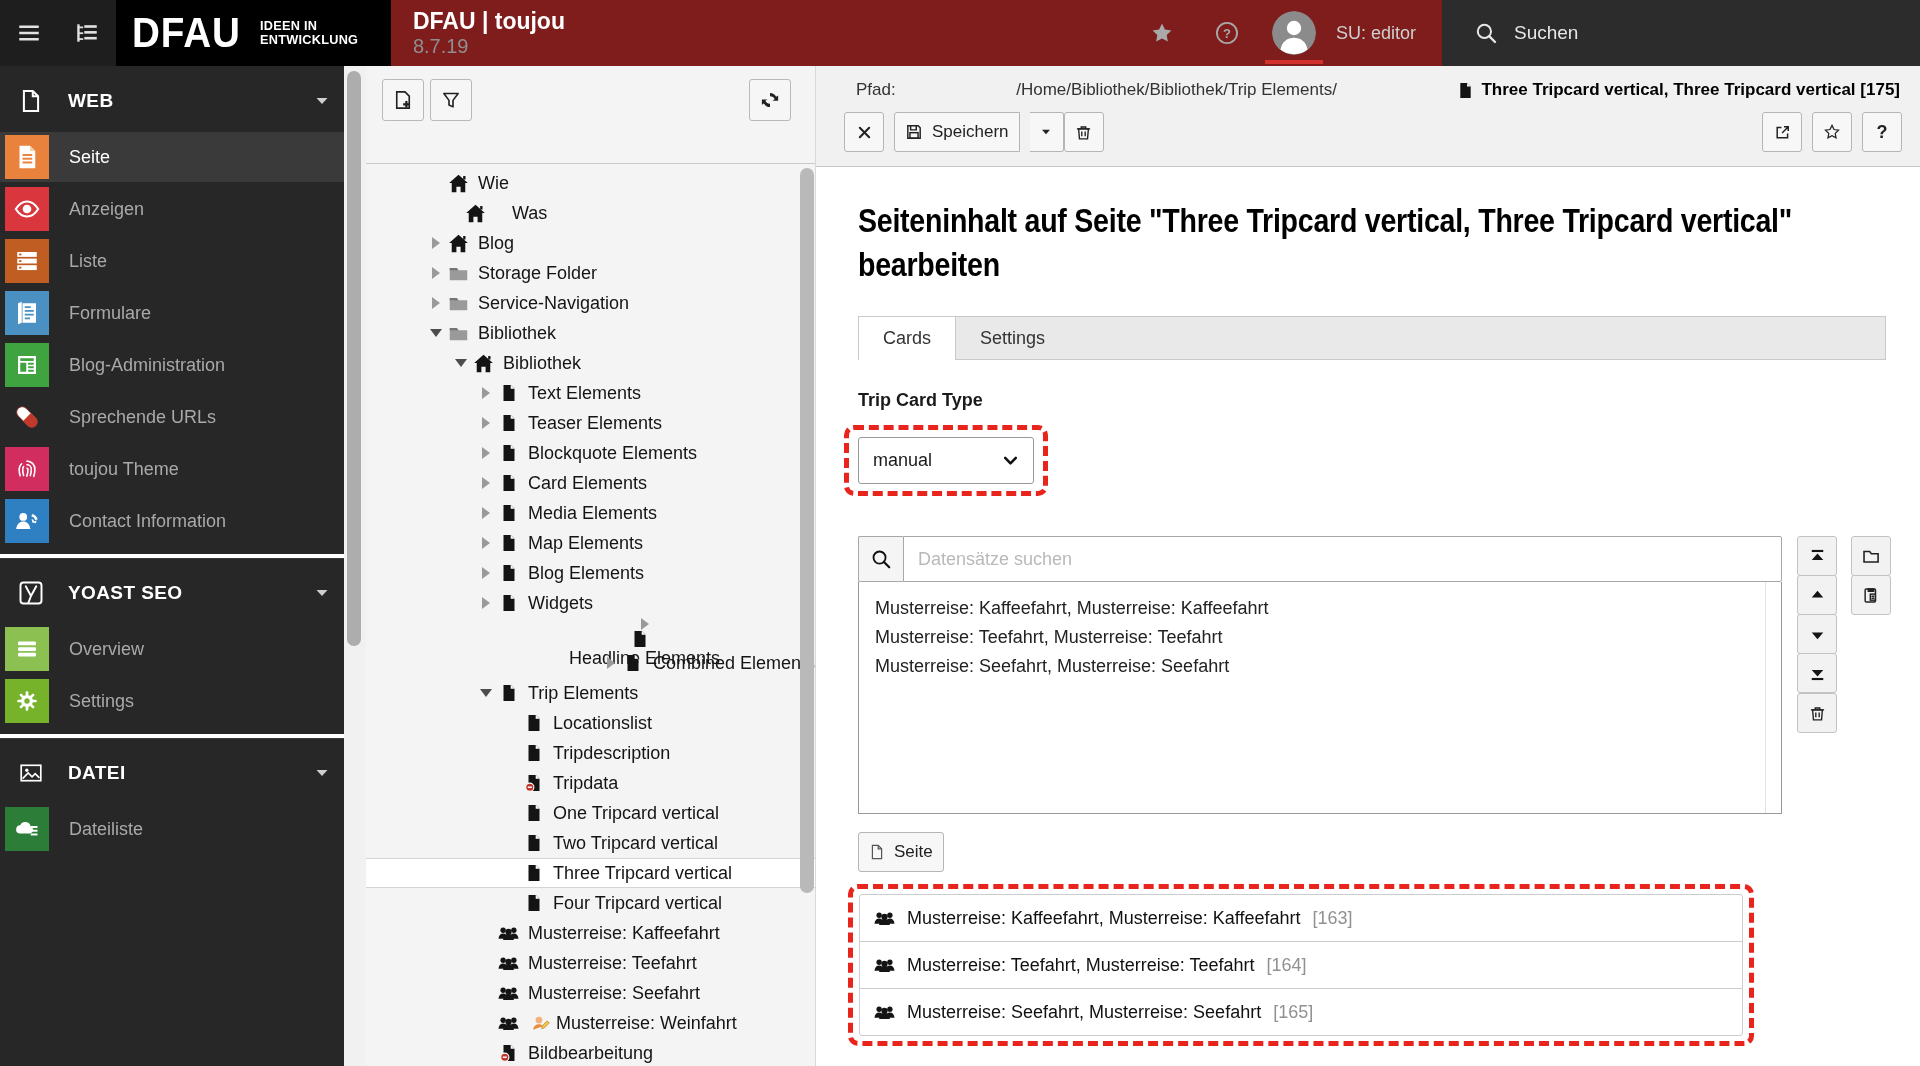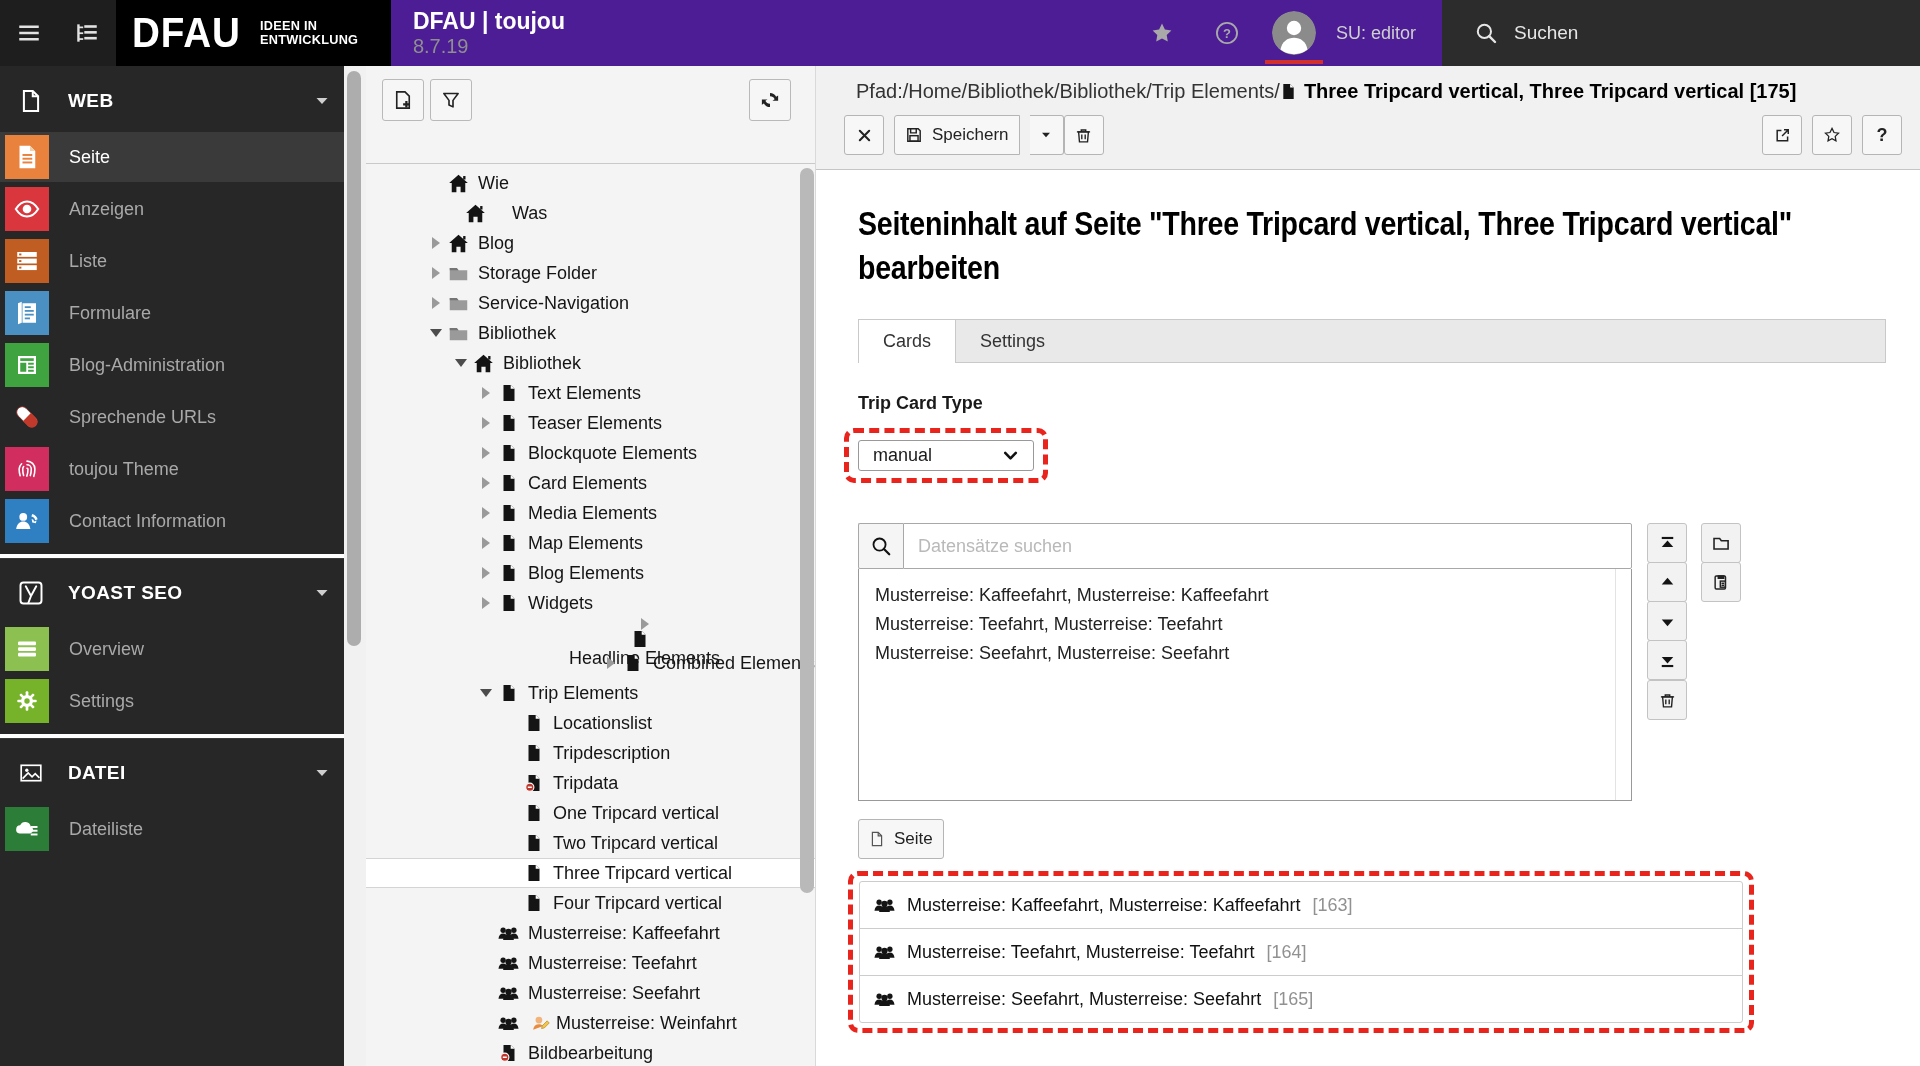--- a/index.html
+++ b/index.html
@@ -2,21 +2,21 @@
 <html style="--annot: #e8241c;"><head>
 <meta charset="utf-8">
 <style>
   html,body{margin:0;padding:0;}
   body{width:1920px;height:1066px;overflow:hidden;background:#fff;
        font-family:"Liberation Sans","DejaVu Sans",sans-serif;color:#1a1a1a;}
   .ico{display:inline-flex;align-items:center;justify-content:center;line-height:0;}
   .ico svg{display:block;}
 
   
-  .topbar{height:66px;background:#4c1d95;display:flex;align-items:stretch;}
+  .topbar{height:66px;background:#7f1d1d;display:flex;align-items:stretch;}
   .tb-btn{width:58px;display:flex;align-items:center;justify-content:center;color:#e2e2e2;background:#1e1e1e;cursor:pointer;}
   .logoblock{background:#000;display:flex;align-items:center;padding:0 26px 0 16px;gap:10px;}
   .brand{color:#fff;font-size:42px;font-weight:800;letter-spacing:1px;transform:scaleX(.92);transform-origin:0 50%;}
   .brandtag{color:#fff;font-size:13.5px;font-weight:700;line-height:1.05;letter-spacing:.3px;transform:scaleX(.94);transform-origin:0 50%;}
   .appinfo{display:flex;flex-direction:column;justify-content:center;padding-left:22px;}
   .appname{color:#fff;font-size:23px;font-weight:700;}
   .appver{color:#8f8f8f;font-size:20px;}
   .tb-spacer{flex:1;}
   .tb-item{display:flex;align-items:center;justify-content:center;padding:0 20px;color:#a9a9a9;cursor:pointer;position:relative;}
   .avatarwrap{position:relative;padding:0 12px;display:flex;align-items:center;}
@@ -57,21 +57,21 @@
   .arrslot{width:24px;flex:none;display:flex;align-items:center;justify-content:center;}
   .arr-c{width:0;height:0;border-left:8px solid #9a9a9a;border-top:6px solid transparent;border-bottom:6px solid transparent;}
   .arr-o{width:0;height:0;border-top:8px solid #4c4c4c;border-left:6px solid transparent;border-right:6px solid transparent;}
   .tree-ico{width:21px;margin-right:9px;flex:none;}
   .tree-ico2{width:20px;margin:0 6px 0 2px;flex:none;}
   .tree-sb{position:absolute;right:1px;top:102px;width:14px;height:725px;border-radius:7px;background:#b9b9b9;}
 
   
   .main{flex:1;display:flex;flex-direction:column;min-width:0;}
   .docheader{background:#f1f1f1;border-bottom:1px solid #c5c5c5;flex:none;}
-  .dh-row1{display:flex;align-items:center;padding:14px 20px 4px 40px;font-size:20px;color:#333;}
+  .dh-row1{display:flex;align-items:center;gap:6px;padding:14px 20px 4px 40px;font-size:17px;color:#333;justify-content:space-between;}
   .dh-title{display:flex;align-items:center;gap:7px;font-weight:700;color:#000;}
   .dh-row2{display:flex;align-items:center;padding:8px 18px 14px 28px;justify-content:center;}
   .btn{display:inline-flex;align-items:center;justify-content:center;gap:9px;height:40px;min-width:40px;box-sizing:border-box;
        background:#f7f7f7;border:1px solid #b5b5b5;border-radius:3px;color:#222;font-size:17px;cursor:pointer;padding:0 10px;}
   .btn+.btn{margin-left:10px;}
   .btn-group{display:inline-flex;margin-left:10px;}
   .btn-group .btn{border-radius:3px 0 0 3px;}
   .btn-group .btn.caret{border-left:none;border-radius:0 3px 3px 0;min-width:34px;padding:0;}
   .dh-spacer{flex:1;}
 
@@ -80,26 +80,26 @@
               transform:scaleX(.84);transform-origin:0 0;letter-spacing:-.3px;color:#000;}
 
   .tabbar{width:1028px;background:#e9e9e9;border:1px solid #c9c9c9;height:44px;display:flex;align-items:stretch;box-sizing:border-box;}
   .tab{display:flex;align-items:center;padding:0 24px;font-size:18px;color:#333;cursor:pointer;}
   .tab.active{background:#fff;border-right:1px solid #c9c9c9;margin:-1px 0 -1px -1px;border-left:1px solid #c9c9c9;border-top:1px solid #c9c9c9;position:relative;}
 
   .panel{padding-top:30px;}
   .field-label{font-size:18px;font-weight:700;margin-bottom:14px;}
   .annot-box{border:5px dashed var(--annot,#e8241c);border-radius:10px;}
   .select-annot{display:inline-block;padding:7px 9px;margin-left:-14px;}
-  .selectbox{width:176px;height:31px;background:#fff;border:1px solid #999;border-radius:3px;display:flex;align-items:center;
+  .selectbox{width:176px;height:47px;background:#fff;border:1px solid #999;border-radius:3px;display:flex;align-items:center;
              padding:0 14px;box-sizing:border-box;font-size:18px;cursor:pointer;}
   .selectbox .sval{flex:1;}
 
   .pickerwrap{display:flex;margin-top:40px;}
-  .pickercol{width:774px;flex:none;}
+  .pickercol{width:924px;flex:none;}
   .searchgroup{display:flex;height:46px;box-sizing:border-box;}
   .sg-addon{width:44px;border:1px solid #a8a8a8;border-right:none;background:#f5f5f5;display:flex;align-items:center;justify-content:center;color:#222;border-radius:2px 0 0 2px;}
   .sg-input{flex:1;border:1px solid #a8a8a8;font-size:18px;padding:0 14px;color:#222;background:#fff;border-radius:0 2px 2px 0;outline:none;font-family:inherit;}
   .sg-input::placeholder{color:#b9b9b9;}
   .listbox{border:1px solid #999;border-top:none;background:#fff;height:232px;box-sizing:border-box;position:relative;padding:12px 0 0 16px;}
   .lb-opt{font-size:18px;line-height:29px;color:#222;cursor:pointer;}
   .lb-track{position:absolute;right:15px;top:0;bottom:0;border-left:1px solid #e3e3e3;}
   .movecol{display:flex;flex-direction:column;margin-left:15px;}
   .mv-btn{width:38px;height:38px;background:#f2f2f2;border:1px solid #c3c3c3;border-radius:3px;display:flex;align-items:center;justify-content:center;color:#1a1a1a;cursor:pointer;margin-bottom:-1px;}
   .mv-btn.gap{margin-top:1px;}

